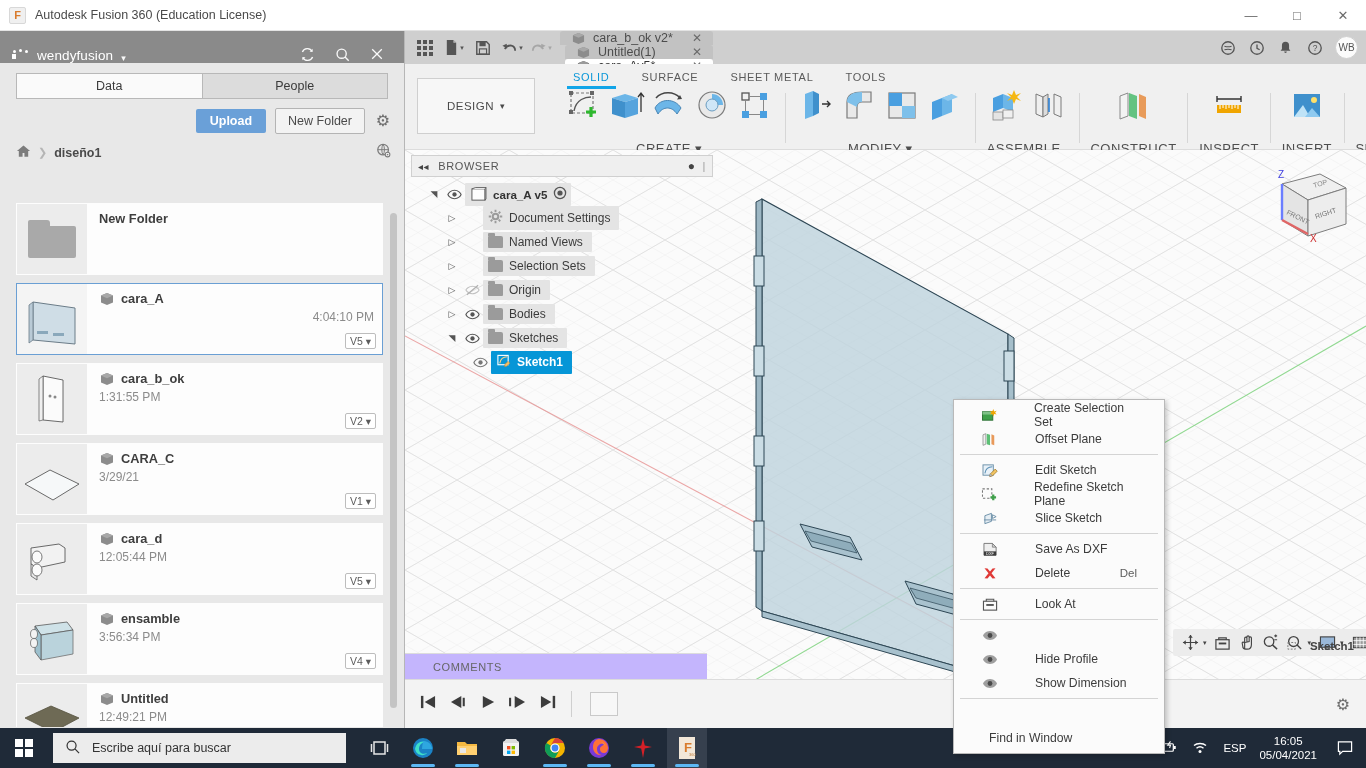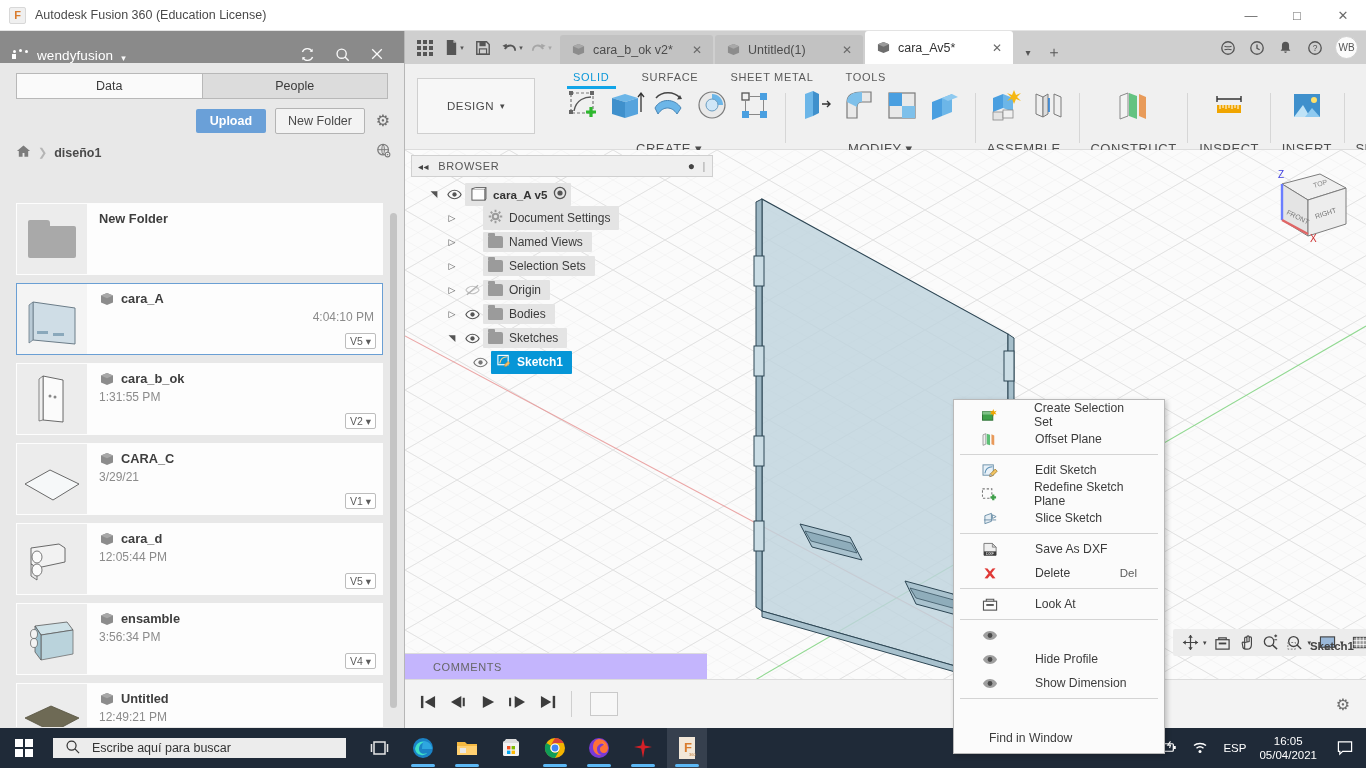--- a/index.html
+++ b/index.html
@@ -111,21 +111,21 @@
 
   
   .qa-bar { height: 33px; background: #cfcfcf; display: flex; align-items: center; position: relative; }
   .qa-left { display: flex; align-items: center; gap: 3px; padding-left: 7px; }
   .qa-btn { width: 26px; height: 24px; display: flex; align-items: center; justify-content: center; color: #555; }
   .qa-btn.disabled { color: #a6a6a6; }
   .grid9 { display: grid; grid-template-columns: repeat(3,4px); grid-template-rows: repeat(3,4px); gap: 2px; }
   .grid9 i { background: #555; width: 4px; height: 4px; }
   .mini-caret { font-size: 7px; margin-left: 1px; color: #555; }
 
-  .tabs { display: flex; align-items: flex-end; height: 33px; margin-left: 6px; }
+  .tabs { display: flex; align-items: flex-end; height: 33px; margin-left: 6px; flex-direction: column; }
   .ftab {
     height: 29px; display: flex; align-items: center; gap: 7px; padding: 0 11px;
     background: #c2c2c2; color: #4c4c4c; font-size: 12.5px; min-width: 148px;
     border-radius: 3px 3px 0 0; margin-right: 2px;
   }
   .ftab.active { background: #ffffff; color: #333; height: 33px; }
   .ftab .x { margin-left: auto; font-size: 12px; color: #6a6a6a; padding-left: 12px;}
   .qa-right { margin-left: auto; display: flex; align-items: center; gap: 2px; padding-right: 8px; }
   .qa-r-btn { width: 27px; height: 26px; display: flex; align-items: center; justify-content: center; color: #555; font-size: 15px; }
   .avatar {
@@ -216,21 +216,21 @@
 
   
   .viewcube { position: absolute; right: 12px; top: 12px; width: 104px; height: 96px; z-index: 18; }
 
   
   .taskbar { position: absolute; left: 0; bottom: 0; width: 1366px; height: 40px; background: #1f2a38; display: flex; align-items: center; }
   .start { width: 48px; height: 40px; display: flex; align-items: center; justify-content: center; }
   .win-logo { display: grid; grid-template-columns: 8px 8px; grid-template-rows: 8px 8px; gap: 2px; }
   .win-logo i { background: #fff; }
   .tb-search {
-    width: 293px; height: 20px; background: #ececec; display: flex; align-items: center;
+    width: 293px; height: 30px; background: #ececec; display: flex; align-items: center;
     padding-left: 12px; gap: 12px; color: #333; font-size: 12.5px; margin-left: 5px;
   }
   .tb-icons { display: flex; align-items: center; gap: 4px; margin-left: 13px; }
   .tb-ic { width: 40px; height: 40px; display: flex; align-items: center; justify-content: center; position: relative; }
   .tb-ic.open::after { content:''; position:absolute; left:8px; right:8px; bottom:1px; height:3px; background:#5cb8f5; border-radius:2px; }
   .tb-ic.active { background: #36404e; }
   .tray { margin-left: auto; display: flex; align-items: center; gap: 13px; color: #fff; font-size: 11.5px; padding-right: 6px; }
   .clock { text-align: center; line-height: 14px; font-size: 11.5px; }
   .notif { width: 30px; height: 40px; display: flex; align-items: center; justify-content: center; }
 </style>

